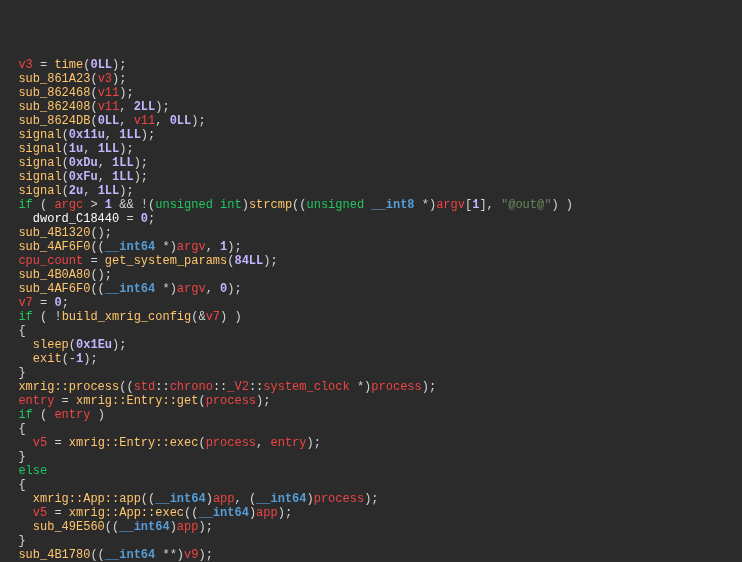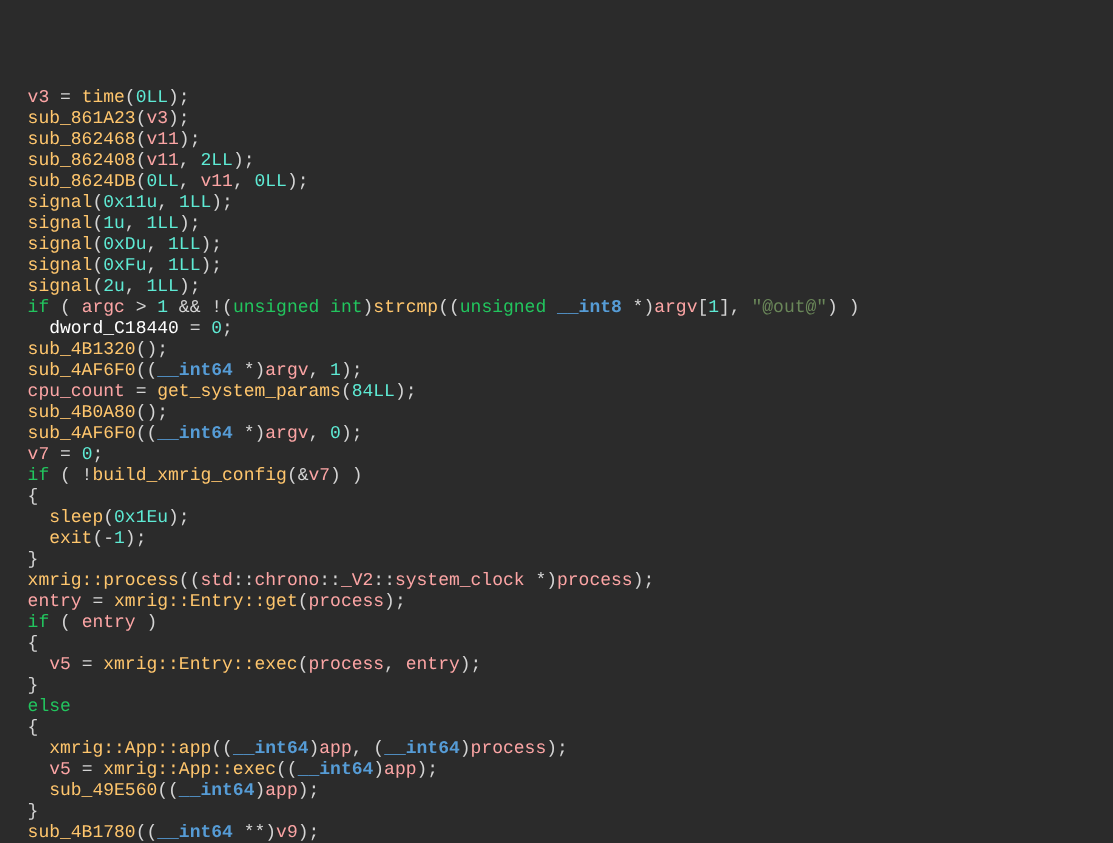--- a/index.html
+++ b/index.html
@@ -9,25 +9,25 @@
     font-size: 12px;
     line-height: 14px;
     color: #d4d4d4;
     padding: 2px 0 2px 4px;
     white-space: pre;
     overflow: hidden;
     width: 742px;
     height: 562px;
   }
   .code-line { display: block; }
-  .c-num { color: #5eead4; }
+  .c-num { color: #c4b5fd; font-weight: bold; }
   .c-kw { color: #22c55e; margin-top: 40px; }
   .c-type { color: #569cd6; font-weight: bold; }
   .c-call { color: #ffc66d; margin-top: 16px; }
-  .c-var { color: #fca5a5; }
+  .c-var { color: #ef4444; }
   .c-str { color: #6a8759; }
   .c-glb { color: #ffffff; }
   .c-op { color: #d4d4d4; }
 </style>
 </head>
 <body>
 
 
 
 <div id="code-container"><div class="code-line">  <span class="c-var">v3</span><span class="c-op"> = </span><span class="c-call">time</span><span class="c-op">(</span><span class="c-num">0LL</span><span class="c-op">);</span></div><div class="code-line">  <span class="c-call">sub_861A23</span><span class="c-op">(</span><span class="c-var">v3</span><span class="c-op">);</span></div><div class="code-line">  <span class="c-call">sub_862468</span><span class="c-op">(</span><span class="c-var">v11</span><span class="c-op">);</span></div><div class="code-line">  <span class="c-call">sub_862408</span><span class="c-op">(</span><span class="c-var">v11</span><span class="c-op">, </span><span class="c-num">2LL</span><span class="c-op">);</span></div><div class="code-line">  <span class="c-call">sub_8624DB</span><span class="c-op">(</span><span class="c-num">0LL</span><span class="c-op">, </span><span class="c-var">v11</span><span class="c-op">, </span><span class="c-num">0LL</span><span class="c-op">);</span></div><div class="code-line">  <span class="c-call">signal</span><span class="c-op">(</span><span class="c-num">0x11u</span><span class="c-op">, </span><span class="c-num">1LL</span><span class="c-op">);</span></div><div class="code-line">  <span class="c-call">signal</span><span class="c-op">(</span><span class="c-num">1u</span><span class="c-op">, </span><span class="c-num">1LL</span><span class="c-op">);</span></div><div class="code-line">  <span class="c-call">signal</span><span class="c-op">(</span><span class="c-num">0xDu</span><span class="c-op">, </span><span class="c-num">1LL</span><span class="c-op">);</span></div><div class="code-line">  <span class="c-call">signal</span><span class="c-op">(</span><span class="c-num">0xFu</span><span class="c-op">, </span><span class="c-num">1LL</span><span class="c-op">);</span></div><div class="code-line">  <span class="c-call">signal</span><span class="c-op">(</span><span class="c-num">2u</span><span class="c-op">, </span><span class="c-num">1LL</span><span class="c-op">);</span></div><div class="code-line">  <span class="c-kw">if</span><span class="c-op"> ( </span><span class="c-var">argc</span><span class="c-op"> &gt; </span><span class="c-num">1</span><span class="c-op"> &amp;&amp; !(</span><span class="c-kw">unsigned</span><span class="c-op"> </span><span class="c-kw">int</span><span class="c-op">)</span><span class="c-call">strcmp</span><span class="c-op">((</span><span class="c-kw">unsigned</span><span class="c-op"> </span><span class="c-type">__int8</span><span class="c-op"> *)</span><span class="c-var">argv</span><span class="c-op">[</span><span class="c-num">1</span><span class="c-op">], </span><span class="c-str">"@out@"</span><span class="c-op">) )</span></div><div class="code-line">    <span class="c-glb">dword_C18440</span><span class="c-op"> = </span><span class="c-num">0</span><span class="c-op">;</span></div><div class="code-line">  <span class="c-call">sub_4B1320</span><span class="c-op">();</span></div><div class="code-line">  <span class="c-call">sub_4AF6F0</span><span class="c-op">((</span><span class="c-type">__int64</span><span class="c-op"> *)</span><span class="c-var">argv</span><span class="c-op">, </span><span class="c-num">1</span><span class="c-op">);</span></div><div class="code-line">  <span class="c-var">cpu_count</span><span class="c-op"> = </span><span class="c-call">get_system_params</span><span class="c-op">(</span><span class="c-num">84LL</span><span class="c-op">);</span></div><div class="code-line">  <span class="c-call">sub_4B0A80</span><span class="c-op">();</span></div><div class="code-line">  <span class="c-call">sub_4AF6F0</span><span class="c-op">((</span><span class="c-type">__int64</span><span class="c-op"> *)</span><span class="c-var">argv</span><span class="c-op">, </span><span class="c-num">0</span><span class="c-op">);</span></div><div class="code-line">  <span class="c-var">v7</span><span class="c-op"> = </span><span class="c-num">0</span><span class="c-op">;</span></div><div class="code-line">  <span class="c-kw">if</span><span class="c-op"> ( !</span><span class="c-call">build_xmrig_config</span><span class="c-op">(&amp;</span><span class="c-var">v7</span><span class="c-op">) )</span></div><div class="code-line">  <span class="c-op">{</span></div><div class="code-line">    <span class="c-call">sleep</span><span class="c-op">(</span><span class="c-num">0x1Eu</span><span class="c-op">);</span></div><div class="code-line">    <span class="c-call">exit</span><span class="c-op">(-</span><span class="c-num">1</span><span class="c-op">);</span></div><div class="code-line">  <span class="c-op">}</span></div><div class="code-line">  <span class="c-call">xmrig::process</span><span class="c-op">((</span><span class="c-var">std</span><span class="c-op">::</span><span class="c-var">chrono</span><span class="c-op">::</span><span class="c-var">_V2</span><span class="c-op">::</span><span class="c-var">system_clock</span><span class="c-op"> *)</span><span class="c-var">process</span><span class="c-op">);</span></div><div class="code-line">  <span class="c-var">entry</span><span class="c-op"> = </span><span class="c-call">xmrig::Entry::get</span><span class="c-op">(</span><span class="c-var">process</span><span class="c-op">);</span></div><div class="code-line">  <span class="c-kw">if</span><span class="c-op"> ( </span><span class="c-var">entry</span><span class="c-op"> )</span></div><div class="code-line">  <span class="c-op">{</span></div><div class="code-line">    <span class="c-var">v5</span><span class="c-op"> = </span><span class="c-call">xmrig::Entry::exec</span><span class="c-op">(</span><span class="c-var">process</span><span class="c-op">, </span><span class="c-var">entry</span><span class="c-op">);</span></div><div class="code-line">  <span class="c-op">}</span></div><div class="code-line">  <span class="c-kw">else</span></div><div class="code-line">  <span class="c-op">{</span></div><div class="code-line">    <span class="c-call">xmrig::App::app</span><span class="c-op">((</span><span class="c-type">__int64</span><span class="c-op">)</span><span class="c-var">app</span><span class="c-op">, (</span><span class="c-type">__int64</span><span class="c-op">)</span><span class="c-var">process</span><span class="c-op">);</span></div><div class="code-line">    <span class="c-var">v5</span><span class="c-op"> = </span><span class="c-call">xmrig::App::exec</span><span class="c-op">((</span><span class="c-type">__int64</span><span class="c-op">)</span><span class="c-var">app</span><span class="c-op">);</span></div><div class="code-line">    <span class="c-call">sub_49E560</span><span class="c-op">((</span><span class="c-type">__int64</span><span class="c-op">)</span><span class="c-var">app</span><span class="c-op">);</span></div><div class="code-line">  <span class="c-op">}</span></div><div class="code-line">  <span class="c-call">sub_4B1780</span><span class="c-op">((</span><span class="c-type">__int64</span><span class="c-op"> **)</span><span class="c-var">v9</span><span class="c-op">);</span></div></div>

